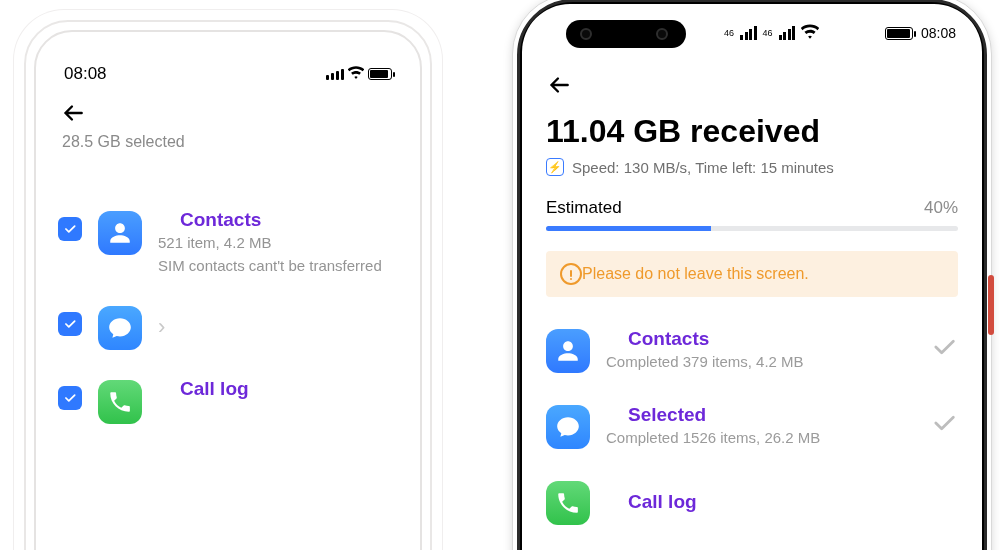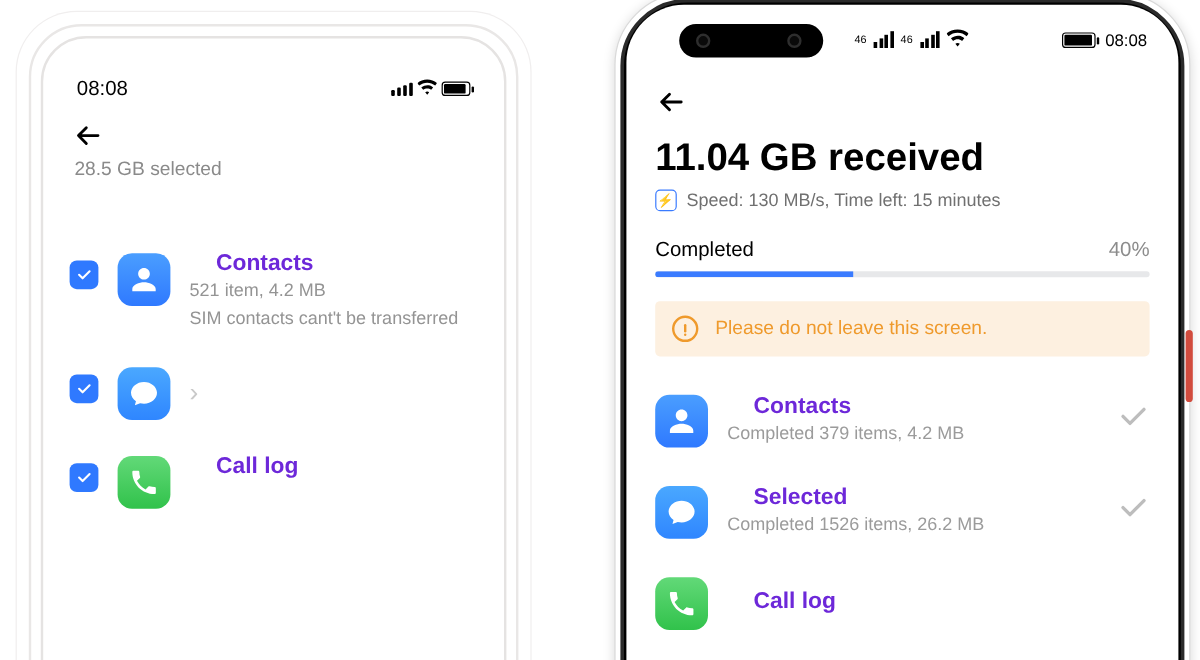--- a/index.html
+++ b/index.html
@@ -122,21 +122,21 @@
   .pill { position:absolute; top:16px; left:44px; }
 
   .pwr-btn{position:absolute; right:-3px; top:280px; width:6px; height:60px; background:#d24c3e; border-radius:3px;}
 
   .sb-right{
     position:absolute; top:14px; left:0; right:0; height:30px;
     display:flex; justify-content:space-between; align-items:center;
     padding: 0 26px 0 190px;
     font-size:14px; color:#000;
   }
-  .sb-right .sig-group{display:flex; gap:6px; align-items:center;}
+  .sb-right .sig-group{display:flex; gap:6px; align-items:center;margin-left:12px;}
   
   .cell{display:flex; gap:1.5px; align-items:flex-end;}
   .cell span{width:3px; background:#000;}
   .cell span:nth-child(1){height:5px;}
   .cell span:nth-child(2){height:8px;}
   .cell span:nth-child(3){height:11px;}
   .cell span:nth-child(4){height:14px;}
 
   .sb-right .r-icons{display:flex; gap:8px; align-items:center;}
   .batt2 { width:28px; height:13px; border:1.5px solid #000; border-radius:3px; position:relative;}
@@ -149,21 +149,21 @@
   .speed-line { display:flex; align-items:center; gap:8px; margin-top:8px; color:#707070; font-size:15px;}
   .bolt-badge { width:18px; height:18px; border:1.5px solid #3a7bff; color:#3a7bff; border-radius:4px;
     display:flex; align-items:center; justify-content:center; font-size:11px; font-weight:700;}
   .prog-head{ display:flex; justify-content:space-between; font-size:17px; color:#000; margin-top:22px;}
   .prog-head span:last-child{ color:#8c8c8c;}
   .prog-bar{ height:5px; background:#e7e8ea; border-radius:3px; margin-top:8px; overflow:hidden;}
   .prog-fill{ height:100%; background:#3a7bff; width:40%;}
 
   .warn{
     margin-top:20px; background:#fdf0e0; border-radius:4px;
-    display:flex; align-items:center; gap:14px; padding:12px 14px;
+    display:flex; align-items:center; padding:12px 14px;
     color:#ef9a2c; font-size:16px;
   }
   .warn-ic{ width:22px; height:22px; border:2px solid #ef9a2c; border-radius:50%;
     display:flex; align-items:center; justify-content:center;}
   .warn-ic::before{content:"";width:2px;height:7px;background:#ef9a2c;border-radius:1px;margin-bottom:2px;}
   .warn-ic::after{content:"";width:2px;height:2px;background:#ef9a2c;border-radius:50%;position:absolute; margin-top:10px;}
   .warn-ic{position:relative;}
 
   .list-right{ margin-top:18px;}
   .row-right{ display:flex; align-items:center; gap:16px; padding:12px 0 18px 0;}
@@ -309,21 +309,21 @@
         </div>
 
         <div class="title-right">11.04 GB received</div>
 
         <div class="speed-line">
           <span class="bolt-badge">⚡</span>
           <span>Speed: 130 MB/s, Time left: 15 minutes</span>
         </div>
 
         <div class="prog-head">
-          <span>Completed</span>
+          <span>Estimated</span>
           <span>40%</span>
         </div>
         <div class="prog-bar">
           <div class="prog-fill" style="width: 40%;"></div>
         </div>
 
         <div class="warn">
           <span class="warn-ic"></span>
           <span>Please do not leave this screen.</span>
         </div>

